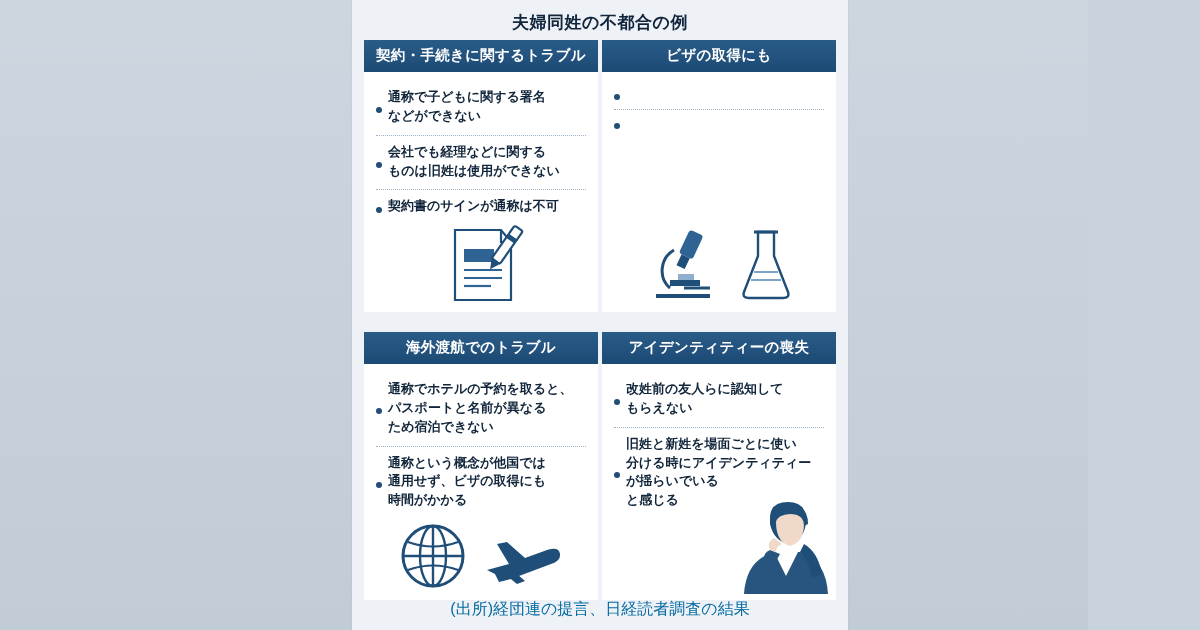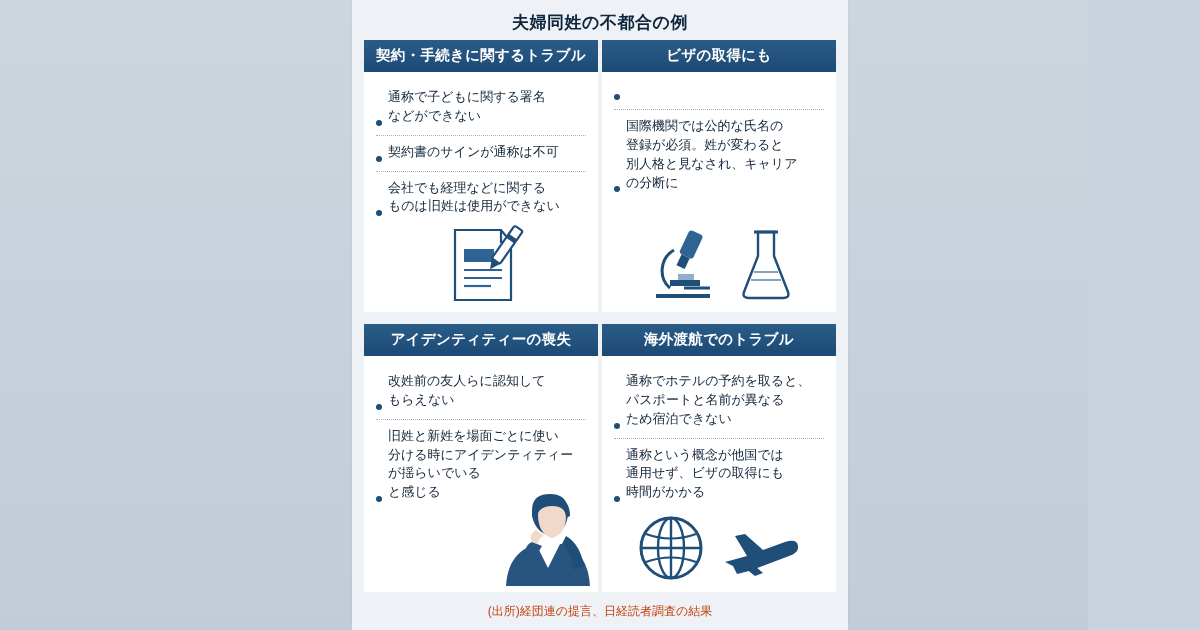--- a/index.html
+++ b/index.html
@@ -37,21 +37,21 @@
     padding-top: 11px;
     padding-bottom: 8px;
   }
   .grid {
     position: absolute;
     left: 12px;
     top: 40px;
     width: 472px;
     display: flex;
     flex-wrap: wrap;
-    gap: 12px 4px;
+    gap: 20px 4px;
   }
   .card {
     width: 234px;
     background: #ffffff;
     display: flex;
     flex-direction: column;
     position: relative;
   }
   .card.top { height: 272px; }
   .card.bottom { height: 268px; }
@@ -65,25 +65,26 @@
     padding: 6px 0 7px 0;
     letter-spacing: 0.3px;
   }
   .card-body {
     flex: 1;
     padding: 9px 12px 0 12px;
     position: relative;
   }
   .bullet {
     display: flex;
-    align-items: flex-end;
+    align-items: center;
     font-size: 13px;
     line-height: 1.45;
     color: #12263b;
     padding: 7px 0 9px 0;
+    font-weight: bold;
   }
   .bullet + .bullet {
     border-top: 1px dotted #9fb3c6;
   }
   .dot {
     width: 6px;
     height: 6px;
     border-radius: 50%;
     background: #1f4e79;
     margin-top: 6px;
@@ -105,22 +106,22 @@
     justify-content: center;
     gap: 10px;
   }
   .art.art-contract { height: 86px; }
   .source {
     position: absolute;
     left: 0;
     bottom: 10px;
     width: 100%;
     text-align: center;
-    font-size: 12px;
-    color: #c2410c;
+    font-size: 16px;
+    color: #0369a1;
   }
   svg { display: block; }
 </style>
 </head>
 <body>
 
 <div class="stage">
   <div class="panel">
 
     <div class="title">夫婦同姓の不都合の例</div>
@@ -130,26 +131,26 @@
       <div class="card top">
         <div class="card-header">契約・手続きに関するトラブル</div>
         <div class="card-body">
           <div class="bullet">
             <span class="dot"></span>
             <span class="btext">通称で子どもに関する署名
 などができない</span>
           </div>
           <div class="bullet">
             <span class="dot"></span>
-            <span class="btext">契約書のサインが通称は不可</span>
-          </div>
-          <div class="bullet">
-            <span class="dot"></span>
             <span class="btext">会社でも経理などに関する
 ものは旧姓は使用ができない</span>
+          </div>
+          <div class="bullet">
+            <span class="dot"></span>
+            <span class="btext">契約書のサインが通称は不可</span>
           </div>
           <div class="art art-contract">
             <span>
               <svg width="96" height="84" viewBox="0 0 96 84">
                 <polygon points="22,8 68,8 78,20 78,78 22,78" fill="#ffffff" stroke="#1f4e79" stroke-width="2.2"></polygon>
                 <polyline points="68,8 68,20 78,20" fill="none" stroke="#1f4e79" stroke-width="2.2"></polyline>
                 <rect x="31" y="27" width="30" height="13" fill="#2f6394"></rect>
                 <line x1="31" y1="48" x2="69" y2="48" stroke="#2f6394" stroke-width="2.2"></line>
                 <line x1="31" y1="56" x2="69" y2="56" stroke="#2f6394" stroke-width="2.2"></line>
                 <line x1="31" y1="64" x2="58" y2="64" stroke="#2f6394" stroke-width="2.2"></line>
@@ -165,24 +166,20 @@
       </div>
 
       <div class="card top">
         <div class="card-header">ビザの取得にも</div>
         <div class="card-body">
           <div class="bullet">
             <span class="dot"></span>
           </div>
           <div class="bullet">
             <span class="dot"></span>
-            <span class="btext">国際機関では公的な氏名の
-登録が必須。姓が変わると
-別人格と見なされ、キャリア
-の分断に</span>
           </div>
           <div class="art">
             <span>
               <svg width="84" height="84" viewBox="0 0 84 84">
                 <g stroke="#1f4e79" fill="none" stroke-width="3">
                   <line x1="16" y1="74" x2="70" y2="74" stroke-width="4"></line>
                   <path d="M30 66 C18 56 20 36 34 28"></path>
                   <line x1="44" y1="66" x2="70" y2="66"></line>
                 </g>
                 <g transform="rotate(25 46 30)">
@@ -199,20 +196,56 @@
                 <line x1="20" y1="10" x2="44" y2="10" stroke="#1f4e79" stroke-width="3"></line>
                 <line x1="17" y1="58" x2="47" y2="58" stroke="#7fa3c4" stroke-width="2"></line>
                 <line x1="20" y1="50" x2="44" y2="50" stroke="#7fa3c4" stroke-width="2"></line>
               </svg>
             </span>
           </div>
         </div>
       </div>
 
       <div class="card bottom">
+        <div class="card-header">海外渡航でのトラブル</div>
+        <div class="card-body">
+          <div class="bullet">
+            <span class="dot"></span>
+            <span class="btext">通称でホテルの予約を取ると、
+パスポートと名前が異なる
+ため宿泊できない</span>
+          </div>
+          <div class="bullet">
+            <span class="dot"></span>
+            <span class="btext">通称という概念が他国では
+通用せず、ビザの取得にも
+時間がかかる</span>
+          </div>
+          <div class="art">
+            <span>
+              <svg width="76" height="76" viewBox="0 0 76 76">
+                <circle cx="38" cy="38" r="30" fill="none" stroke="#1f4e79" stroke-width="3"></circle>
+                <ellipse cx="38" cy="38" rx="13" ry="30" fill="none" stroke="#1f4e79" stroke-width="2.4"></ellipse>
+                <line x1="8" y1="38" x2="68" y2="38" stroke="#1f4e79" stroke-width="2.4"></line>
+                <path d="M13 24 Q38 33 63 24" fill="none" stroke="#1f4e79" stroke-width="2.2"></path>
+                <path d="M13 52 Q38 43 63 52" fill="none" stroke="#1f4e79" stroke-width="2.2"></path>
+                <line x1="38" y1="8" x2="38" y2="68" stroke="#1f4e79" stroke-width="2.4"></line>
+              </svg>
+            </span>
+            <span>
+              <svg width="86" height="70" viewBox="0 0 86 70">
+                <path d="M6 46 L28 40 L16 20 L26 18 L44 34 L66 26 Q78 22 79 30 Q80 37 70 40 L30 55 L18 58 L14 50 Z" fill="#1f4e79"></path>
+                <path d="M26 52 L36 60 L44 57 L36 50 Z" fill="#1f4e79"></path>
+              </svg>
+            </span>
+          </div>
+        </div>
+      </div>
+
+      <div class="card bottom">
         <div class="card-header">アイデンティティーの喪失</div>
         <div class="card-body">
           <div class="bullet">
             <span class="dot"></span>
             <span class="btext">改姓前の友人らに認知して
 もらえない</span>
           </div>
           <div class="bullet">
             <span class="dot"></span>
             <span class="btext">旧姓と新姓を場面ごとに使い
@@ -230,53 +263,17 @@
                 <path d="M46 18 Q52 8 66 8 Q82 8 82 26 L78 28 Q78 16 64 16 Q52 16 48 26 Z" fill="#1f4e79"></path>
                 <path d="M40 70 Q34 56 44 52 L54 56 Q48 64 52 72 Z" fill="#27557f"></path>
                 <path d="M44 52 Q40 44 48 40 L56 46 Q50 48 50 54 Z" fill="#f0d9c8"></path>
                 <path d="M78 46 Q92 54 96 76 L86 80 Q82 60 74 54 Z" fill="#1f4e79"></path>
               </svg>
             </span>
           </div>
         </div>
       </div>
 
-      <div class="card bottom">
-        <div class="card-header">海外渡航でのトラブル</div>
-        <div class="card-body">
-          <div class="bullet">
-            <span class="dot"></span>
-            <span class="btext">通称でホテルの予約を取ると、
-パスポートと名前が異なる
-ため宿泊できない</span>
-          </div>
-          <div class="bullet">
-            <span class="dot"></span>
-            <span class="btext">通称という概念が他国では
-通用せず、ビザの取得にも
-時間がかかる</span>
-          </div>
-          <div class="art">
-            <span>
-              <svg width="76" height="76" viewBox="0 0 76 76">
-                <circle cx="38" cy="38" r="30" fill="none" stroke="#1f4e79" stroke-width="3"></circle>
-                <ellipse cx="38" cy="38" rx="13" ry="30" fill="none" stroke="#1f4e79" stroke-width="2.4"></ellipse>
-                <line x1="8" y1="38" x2="68" y2="38" stroke="#1f4e79" stroke-width="2.4"></line>
-                <path d="M13 24 Q38 33 63 24" fill="none" stroke="#1f4e79" stroke-width="2.2"></path>
-                <path d="M13 52 Q38 43 63 52" fill="none" stroke="#1f4e79" stroke-width="2.2"></path>
-                <line x1="38" y1="8" x2="38" y2="68" stroke="#1f4e79" stroke-width="2.4"></line>
-              </svg>
-            </span>
-            <span>
-              <svg width="86" height="70" viewBox="0 0 86 70">
-                <path d="M6 46 L28 40 L16 20 L26 18 L44 34 L66 26 Q78 22 79 30 Q80 37 70 40 L30 55 L18 58 L14 50 Z" fill="#1f4e79"></path>
-                <path d="M26 52 L36 60 L44 57 L36 50 Z" fill="#1f4e79"></path>
-              </svg>
-            </span>
-          </div>
-        </div>
-      </div>
-
     </div>
 
     <div class="source">(出所)経団連の提言、日経読者調査の結果</div>
   </div>
 </div>
 
 </body></html>

